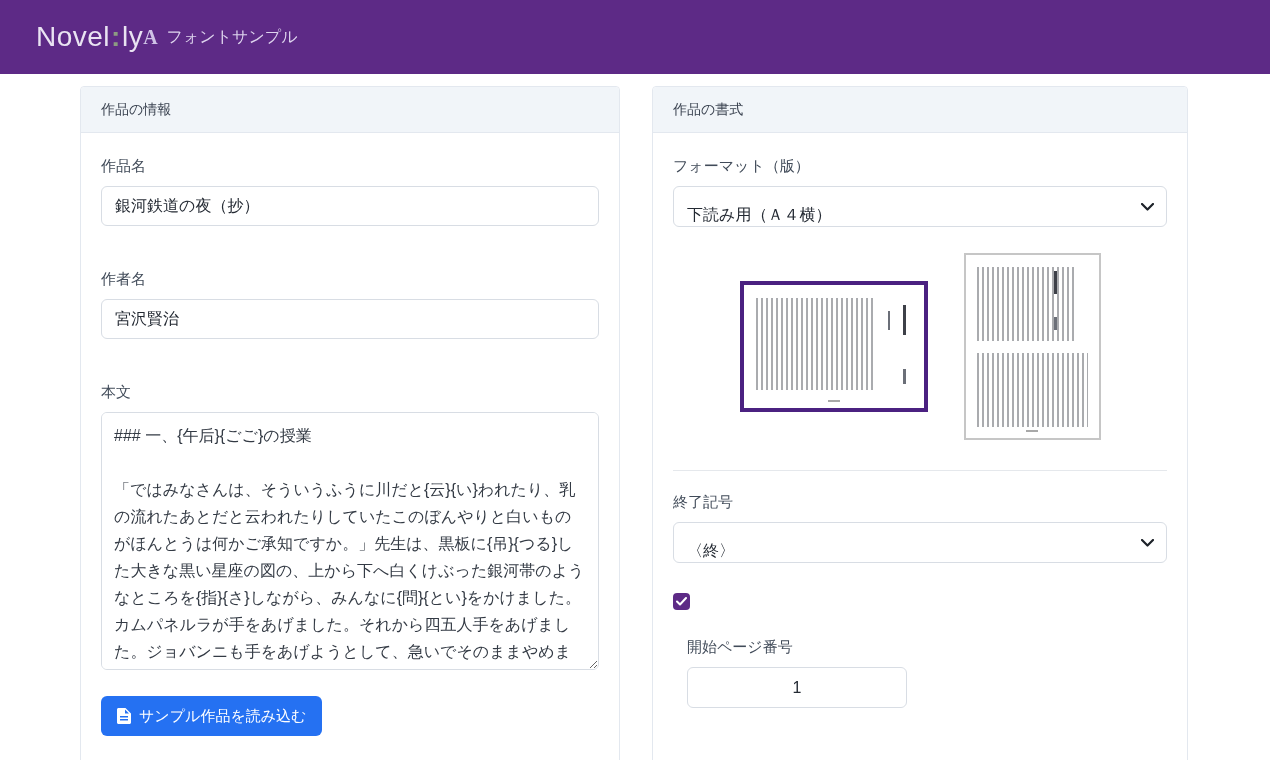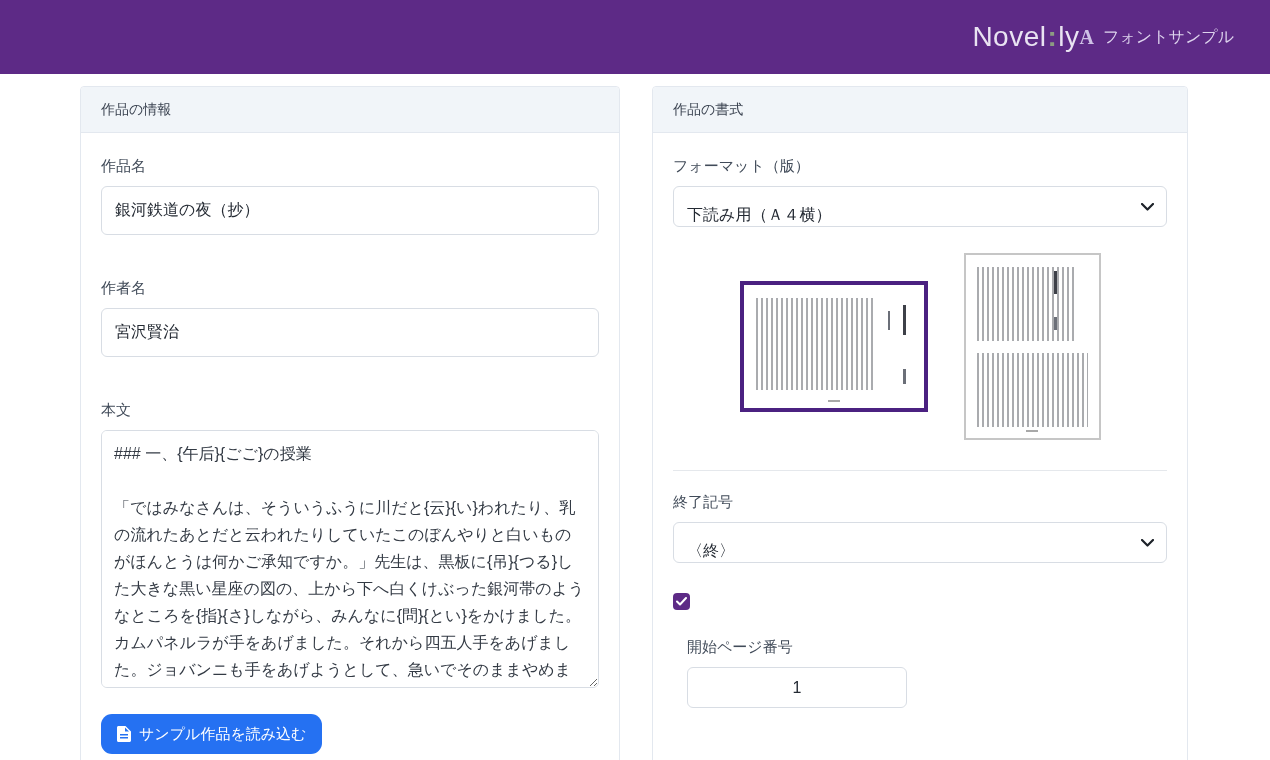--- a/index.html
+++ b/index.html
@@ -1,48 +1,48 @@
 <!DOCTYPE html>
 <html><head>
 <meta charset="utf-8">
 <style>
   * { box-sizing: border-box; margin: 0; padding: 0; }
   html,body { width:1270px; height:760px; background:#ffffff; font-family:"Liberation Sans","DejaVu Sans",sans-serif; overflow:hidden; }
 
   
-  .header { height:74px; background:#5d2a86; display:flex; align-items:center; justify-content:flex-end; padding:0 36px; }
+  .header { height:74px; background:#5d2a86; display:flex; align-items:center; justify-content:flex-start; padding:0 36px; }
   .logo { font-size:28px; font-weight:500; color:#e9e3f2; letter-spacing:.5px; cursor:pointer; }
   .logo .colon { color:#8c9b82; font-weight:700; padding:0 1px; }
   .nav-item { display:flex; align-items:center; gap:9px; color:#ded4ee; font-size:16px; cursor:pointer; }
   .nav-a { font-family:"Liberation Serif","DejaVu Serif",serif; font-weight:700; font-size:20px; color:#cfc2e6; }
 
   
   .main { display:flex; align-items:stretch; gap:32px; padding:12px 80px 12px 80px; }
   .panel { background:#fff; border:1px solid #e3e8ef; border-radius:4px; }
   .panel-left  { width:540px; }
   .panel-right { width:536px; }
   .panel-header { background:#f1f5f9; border-bottom:1px solid #e3e8ef; border-radius:4px 4px 0 0; padding:14px 20px 13px; font-size:14px; color:#3b4351; }
   .panel-body { padding:24px 20px 36px; }
 
   
   .field { margin-bottom:44px; }
   .field label { display:block; font-size:15px; color:#414b59; margin-bottom:10px; }
   .text-input, .select-box, .num-input, textarea {
     width:100%; border:1px solid #d8dde4; border-radius:6px; background:#fff;
     font-size:16px; color:#242a33; font-family:"Liberation Sans","DejaVu Sans",sans-serif;
   }
-  .text-input { height:49px; padding:0 13px; }
+  .text-input { height:40px; padding:0 13px; }
 
   textarea { height:258px; padding:9px 12px; line-height:27px; resize:vertical; color:#333a44; }
   textarea::-webkit-scrollbar { width:12px; }
   textarea::-webkit-scrollbar-track { background:#fafafa; border-left:1px solid #eee; }
   textarea::-webkit-scrollbar-thumb { background:#bdbdbd; border-radius:6px; border:2px solid #fafafa; }
 
   .btn-primary { display:inline-flex; align-items:center; gap:8px; height:40px; padding:0 16px;
-    background:#2571f2; color:#fff; font-size:15px; border:none; border-radius:11px; cursor:pointer; margin-top:-4px;
+    background:#2571f2; color:#fff; font-size:15px; border:none; border-radius:6px; cursor:pointer; margin-top:-4px;
     font-family:"Liberation Sans","DejaVu Sans",sans-serif; }
   .btn-icon { display:inline-flex; }
 
   
   .select-wrap { position:relative; }
   .select-box { height:41px; padding:16px 34px 0 13px; appearance:none; -webkit-appearance:none; cursor:pointer; }
   .chevron { position:absolute; right:13px; top:50%; transform:translateY(-50%); pointer-events:none; display:flex; }
 
   
   .preview-row { display:flex; align-items:center; justify-content:center; gap:36px; margin:26px 0 30px; }

